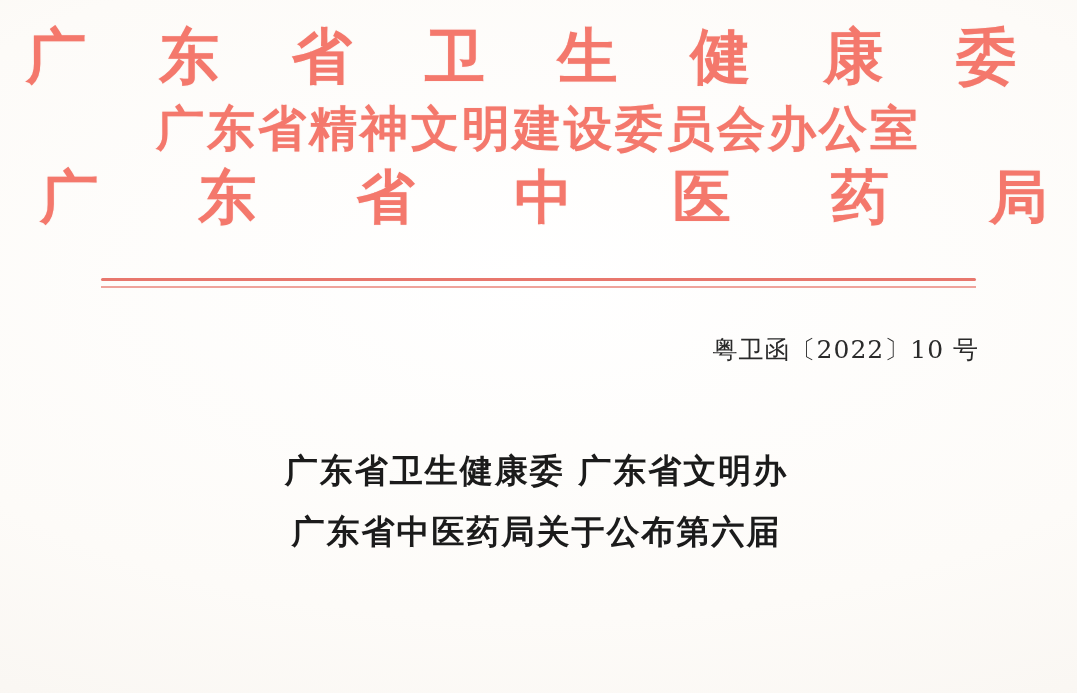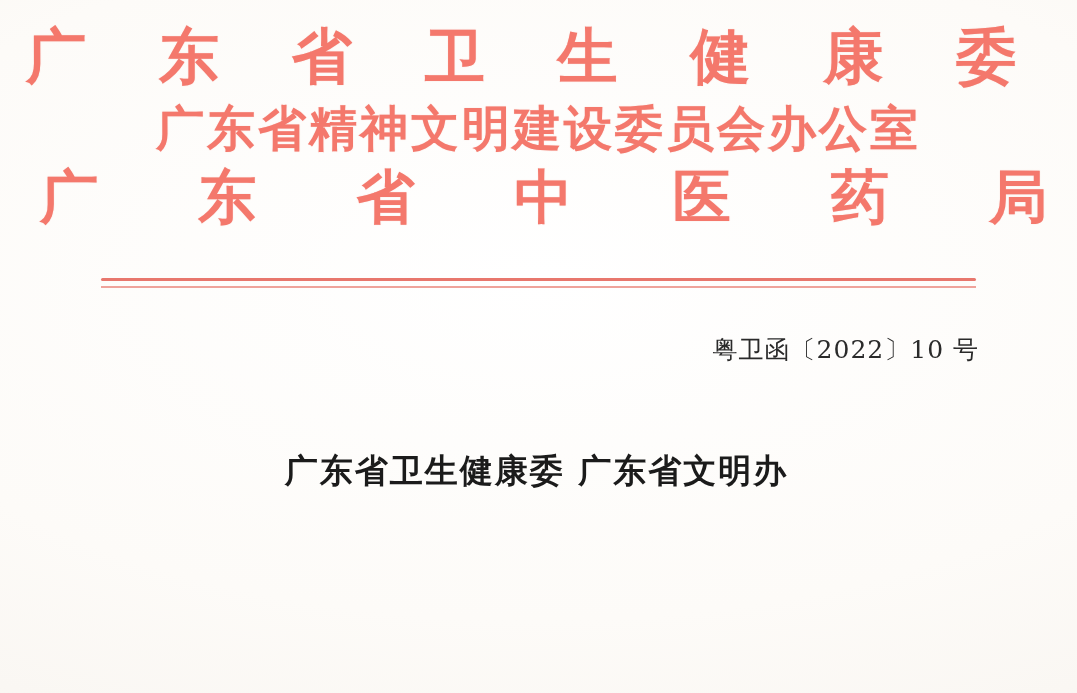--- a/index.html
+++ b/index.html
@@ -128,14 +128,15 @@
 
   <div class="rule-wrap">
     <div class="rule-thick"></div>
     <div class="rule-thin"></div>
   </div>
 
   <div class="doc-number">粤卫函〔2022〕10 号</div>
 
   <div class="title-block">
     <div class="title-line">广东省卫生健康委  广东省文明办</div>
+    <div class="title-line">广东省中医药局关于公布第六届</div>
   </div>
 </div>
 
 </body></html>

